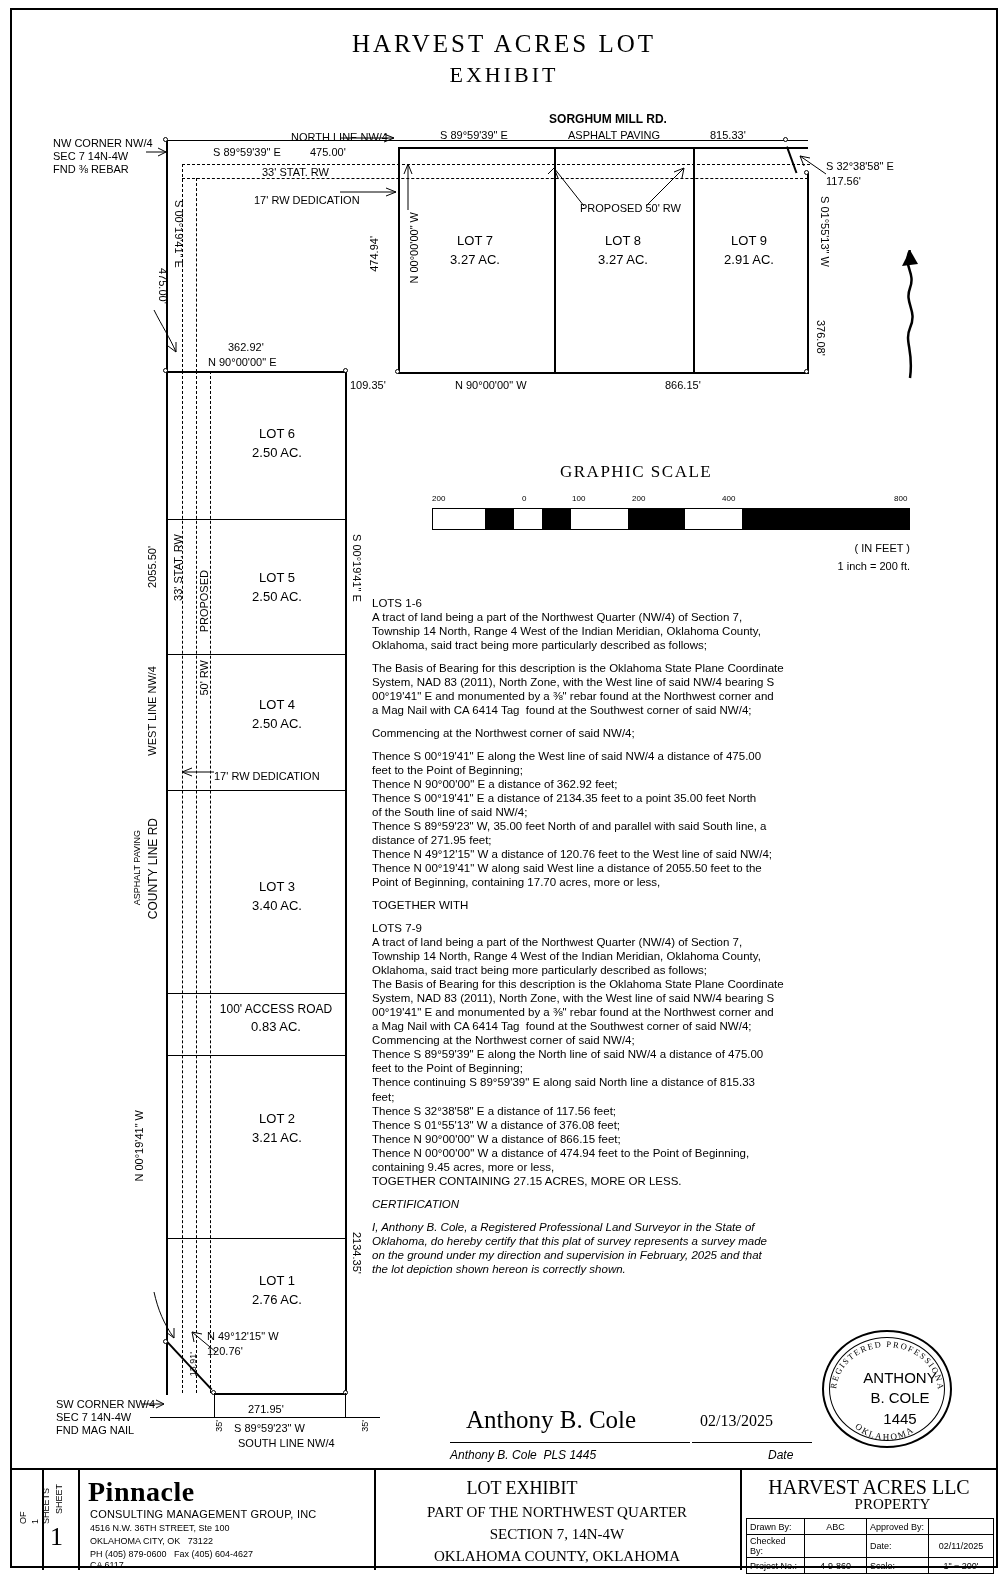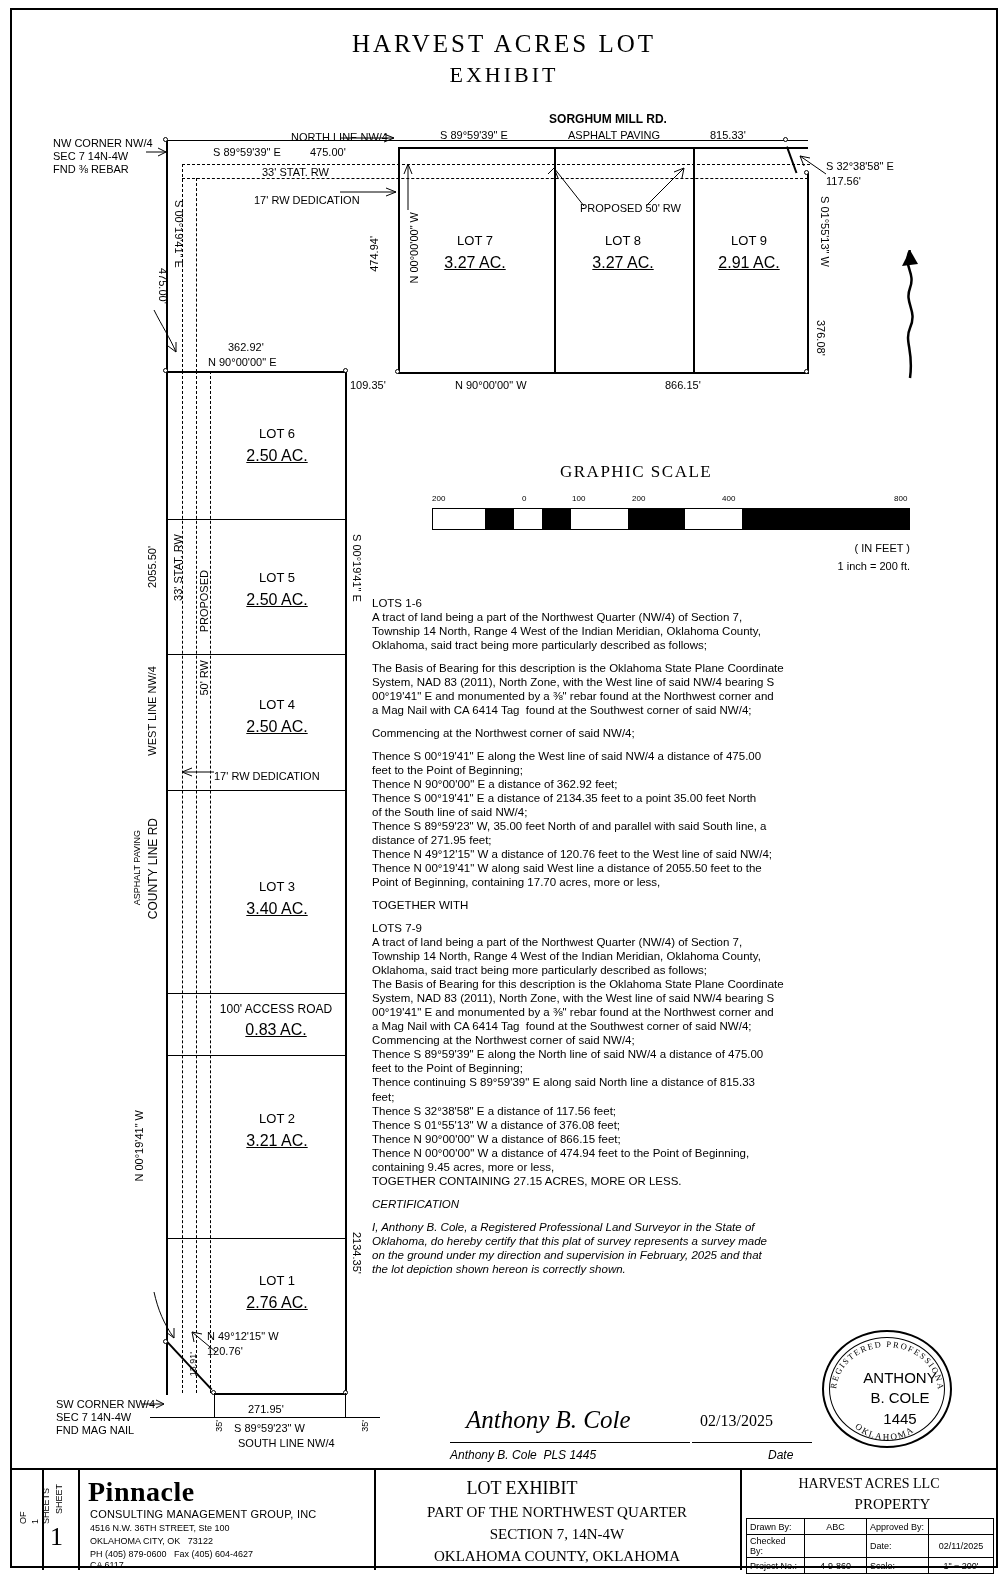--- a/index.html
+++ b/index.html
@@ -24,21 +24,21 @@
   .line { position:absolute; background:#000; }
   .hl { height:1px; }
   .vl { width:1px; }
 
   .dash-h { position:absolute; height:0; border-top:1px dashed #000; }
   .dash-v { position:absolute; width:0; border-left:1px dashed #000; }
 
   .dot { position:absolute; width:5px; height:5px; border:1px solid #000; border-radius:50%; background:#fff; }
 
   .lotlabel { position:absolute; text-align:center; font-size:13px; line-height:1.45; }
-  .lotlabel .ac { font-size:16px;text-decoration:underline; }
+  .lotlabel .ac { font-size:13px; }
 
   
   .gs-title { position:absolute; left:560px; top:462px; font-family:"Liberation Serif", serif; font-size:17px; letter-spacing:1.5px; }
   .gs-bar { position:absolute; left:432px; top:508px; width:478px; height:22px; border:1px solid #000; display:flex; }
   .gs-bar div { height:100%; }
   .gs-ticks { position:absolute; left:424px; top:494px; width:496px; height:12px; }
   .gs-ticks span { position:absolute; font-size:8px; }
   .gs-cap { position:absolute; width:478px; left:432px; text-align:right; font-size:11px; }
 
   
@@ -51,21 +51,21 @@
   .cert-h { font-style:italic; margin:0; }
 
   
   .seal { position:absolute; left:822px; top:1330px; width:130px; height:118px; }
   .seal .oval { position:absolute; left:0; top:0; width:130px; height:118px; border:2px solid #000; border-radius:50%; }
   .seal .oval2 { position:absolute; left:7px; top:7px; width:116px; height:104px; border:1px solid #000; border-radius:50%; }
   .seal .ctr { position:absolute; left:0; top:38px; width:156px; text-align:center; font-size:15px; line-height:1.35; }
   .seal .arc { position:absolute; width:130px; height:118px; left:0; top:0; }
 
   
-  .sig { position:absolute; left:466px; top:1406px; font-family:"Liberation Serif", serif; font-size:25px; font-style:italic; }
+  .sig { position:absolute; left:466px; top:1406px; font-family:"Liberation Serif", serif; font-size:25px; }
   .sigline { position:absolute; left:450px; top:1442px; width:240px; height:1px; background:#000; }
   .dateline { position:absolute; left:692px; top:1442px; width:120px; height:1px; background:#000; }
   .sigdate { position:absolute; left:700px; top:1412px; font-family:"Liberation Serif", serif; font-size:16px; }
 
   
   .tb { position:absolute; left:10px; top:1468px; width:988px; height:100px; border-top:2px solid #000; }
   .tb .cell { position:absolute; }
   .tb .v { position:absolute; width:2px; background:#000; top:0; height:100px; }
   .pinnacle { font-family:"Liberation Serif", serif; font-size:28px; font-weight:bold; letter-spacing:0.5px; }
 
@@ -381,21 +381,21 @@
     <div class="cell t xs" style="left:80px; top:53px;">4516 N.W. 36TH STREET, Ste 100</div>
     <div class="cell t xs" style="left:80px; top:66px;">OKLAHOMA CITY, OK   73122</div>
     <div class="cell t xs" style="left:80px; top:79px;">PH (405) 879-0600   Fax (405) 604-4627</div>
     <div class="cell t xs" style="left:80px; top:90px;">CA 6117</div>
 
     <div class="cell" style="left:364px; top:8px; width:296px; text-align:center; font-family:'Liberation Serif', serif; font-size:18px;">LOT EXHIBIT</div>
     <div class="cell" style="left:364px; top:34px; width:366px; text-align:center; font-family:'Liberation Serif', serif; font-size:15px;">PART OF THE NORTHWEST QUARTER</div>
     <div class="cell" style="left:364px; top:56px; width:366px; text-align:center; font-family:'Liberation Serif', serif; font-size:15px;">SECTION 7, 14N-4W</div>
     <div class="cell" style="left:364px; top:78px; width:366px; text-align:center; font-family:'Liberation Serif', serif; font-size:15px;">OKLAHOMA COUNTY, OKLAHOMA</div>
 
-    <div class="cell" style="left:730px; top:6px; width:258px; text-align:center; font-family:'Liberation Serif', serif; font-size:14px;">HARVEST ACRES LLC</div>
+    <div class="cell" style="left:730px; top:6px; width:258px; text-align:center; font-family:'Liberation Serif', serif; font-size:20px;">HARVEST ACRES LLC</div>
     <div class="cell" style="left:730px; top:26px; width:305px; text-align:center; font-family:'Liberation Serif', serif; font-size:15px;">PROPERTY</div>
 
     <table class="grid" style="position:absolute; left:736px; top:48px; width:248px;">
       <tbody>
           <tr>
         <td style="width:58px;">Drawn By:</td>
         <td style="width:62px; text-align:center;">ABC</td>
         <td style="width:62px;">Approved By:</td>
         <td></td>
       </tr>

